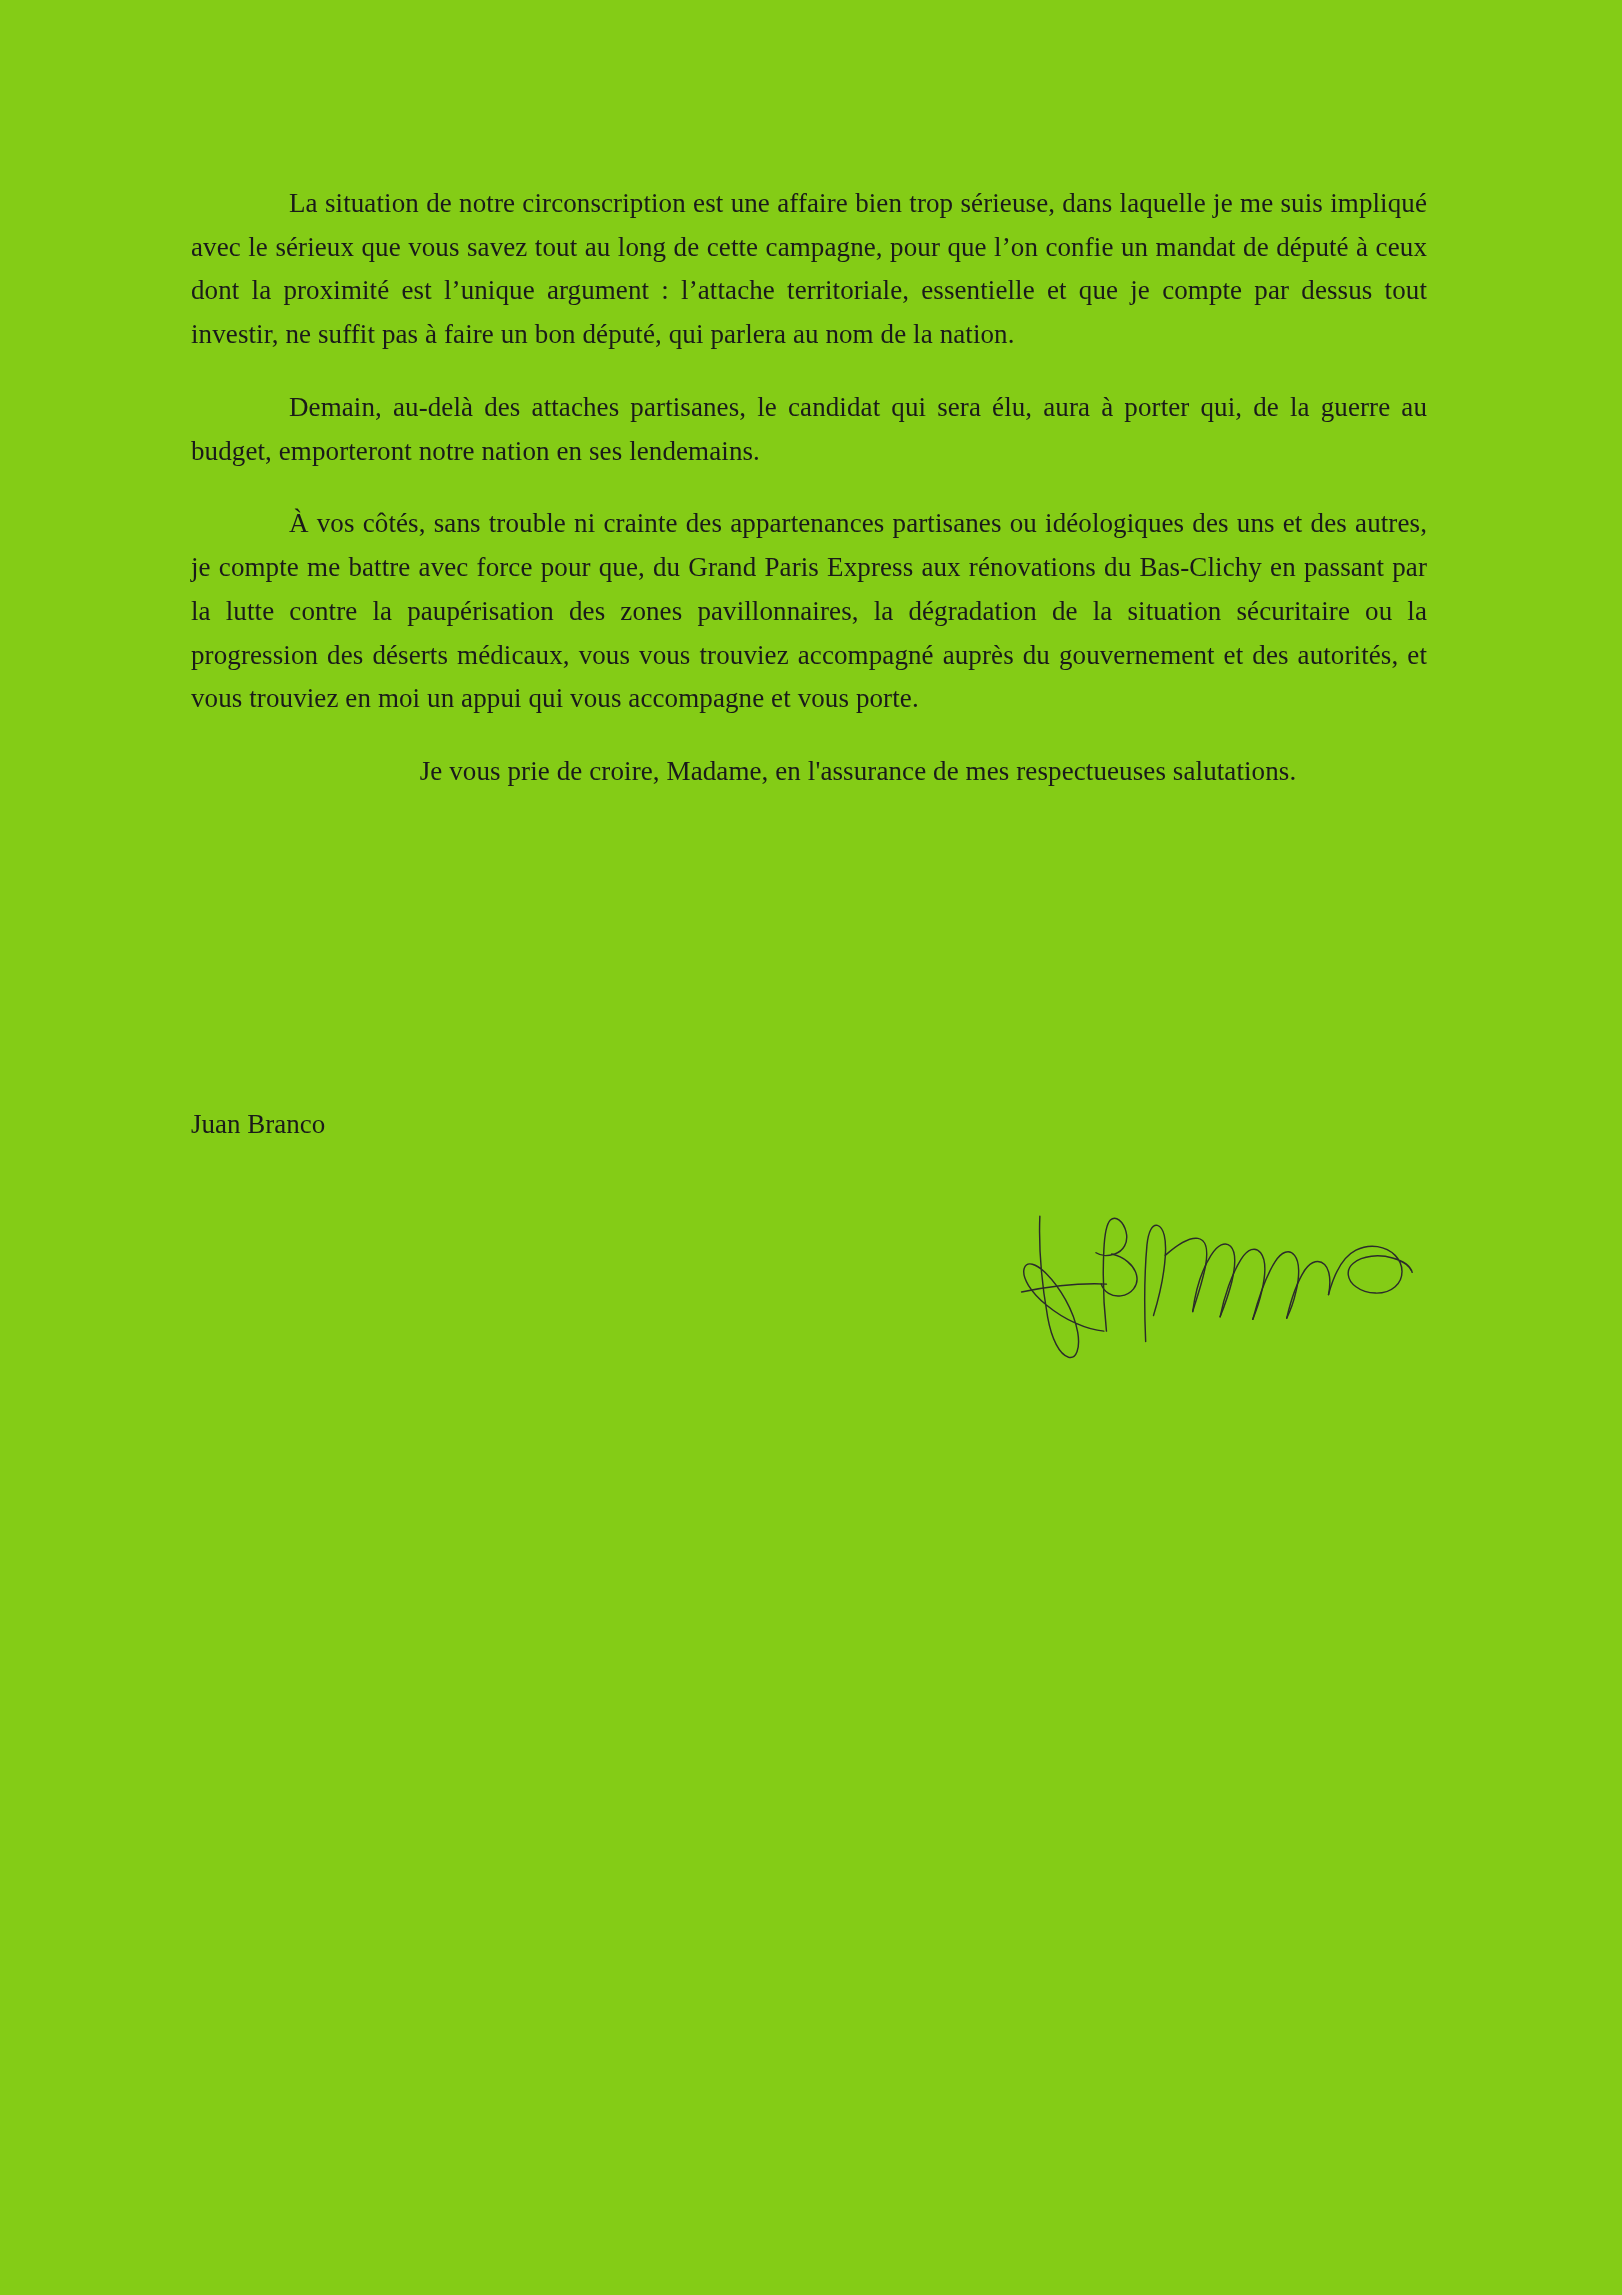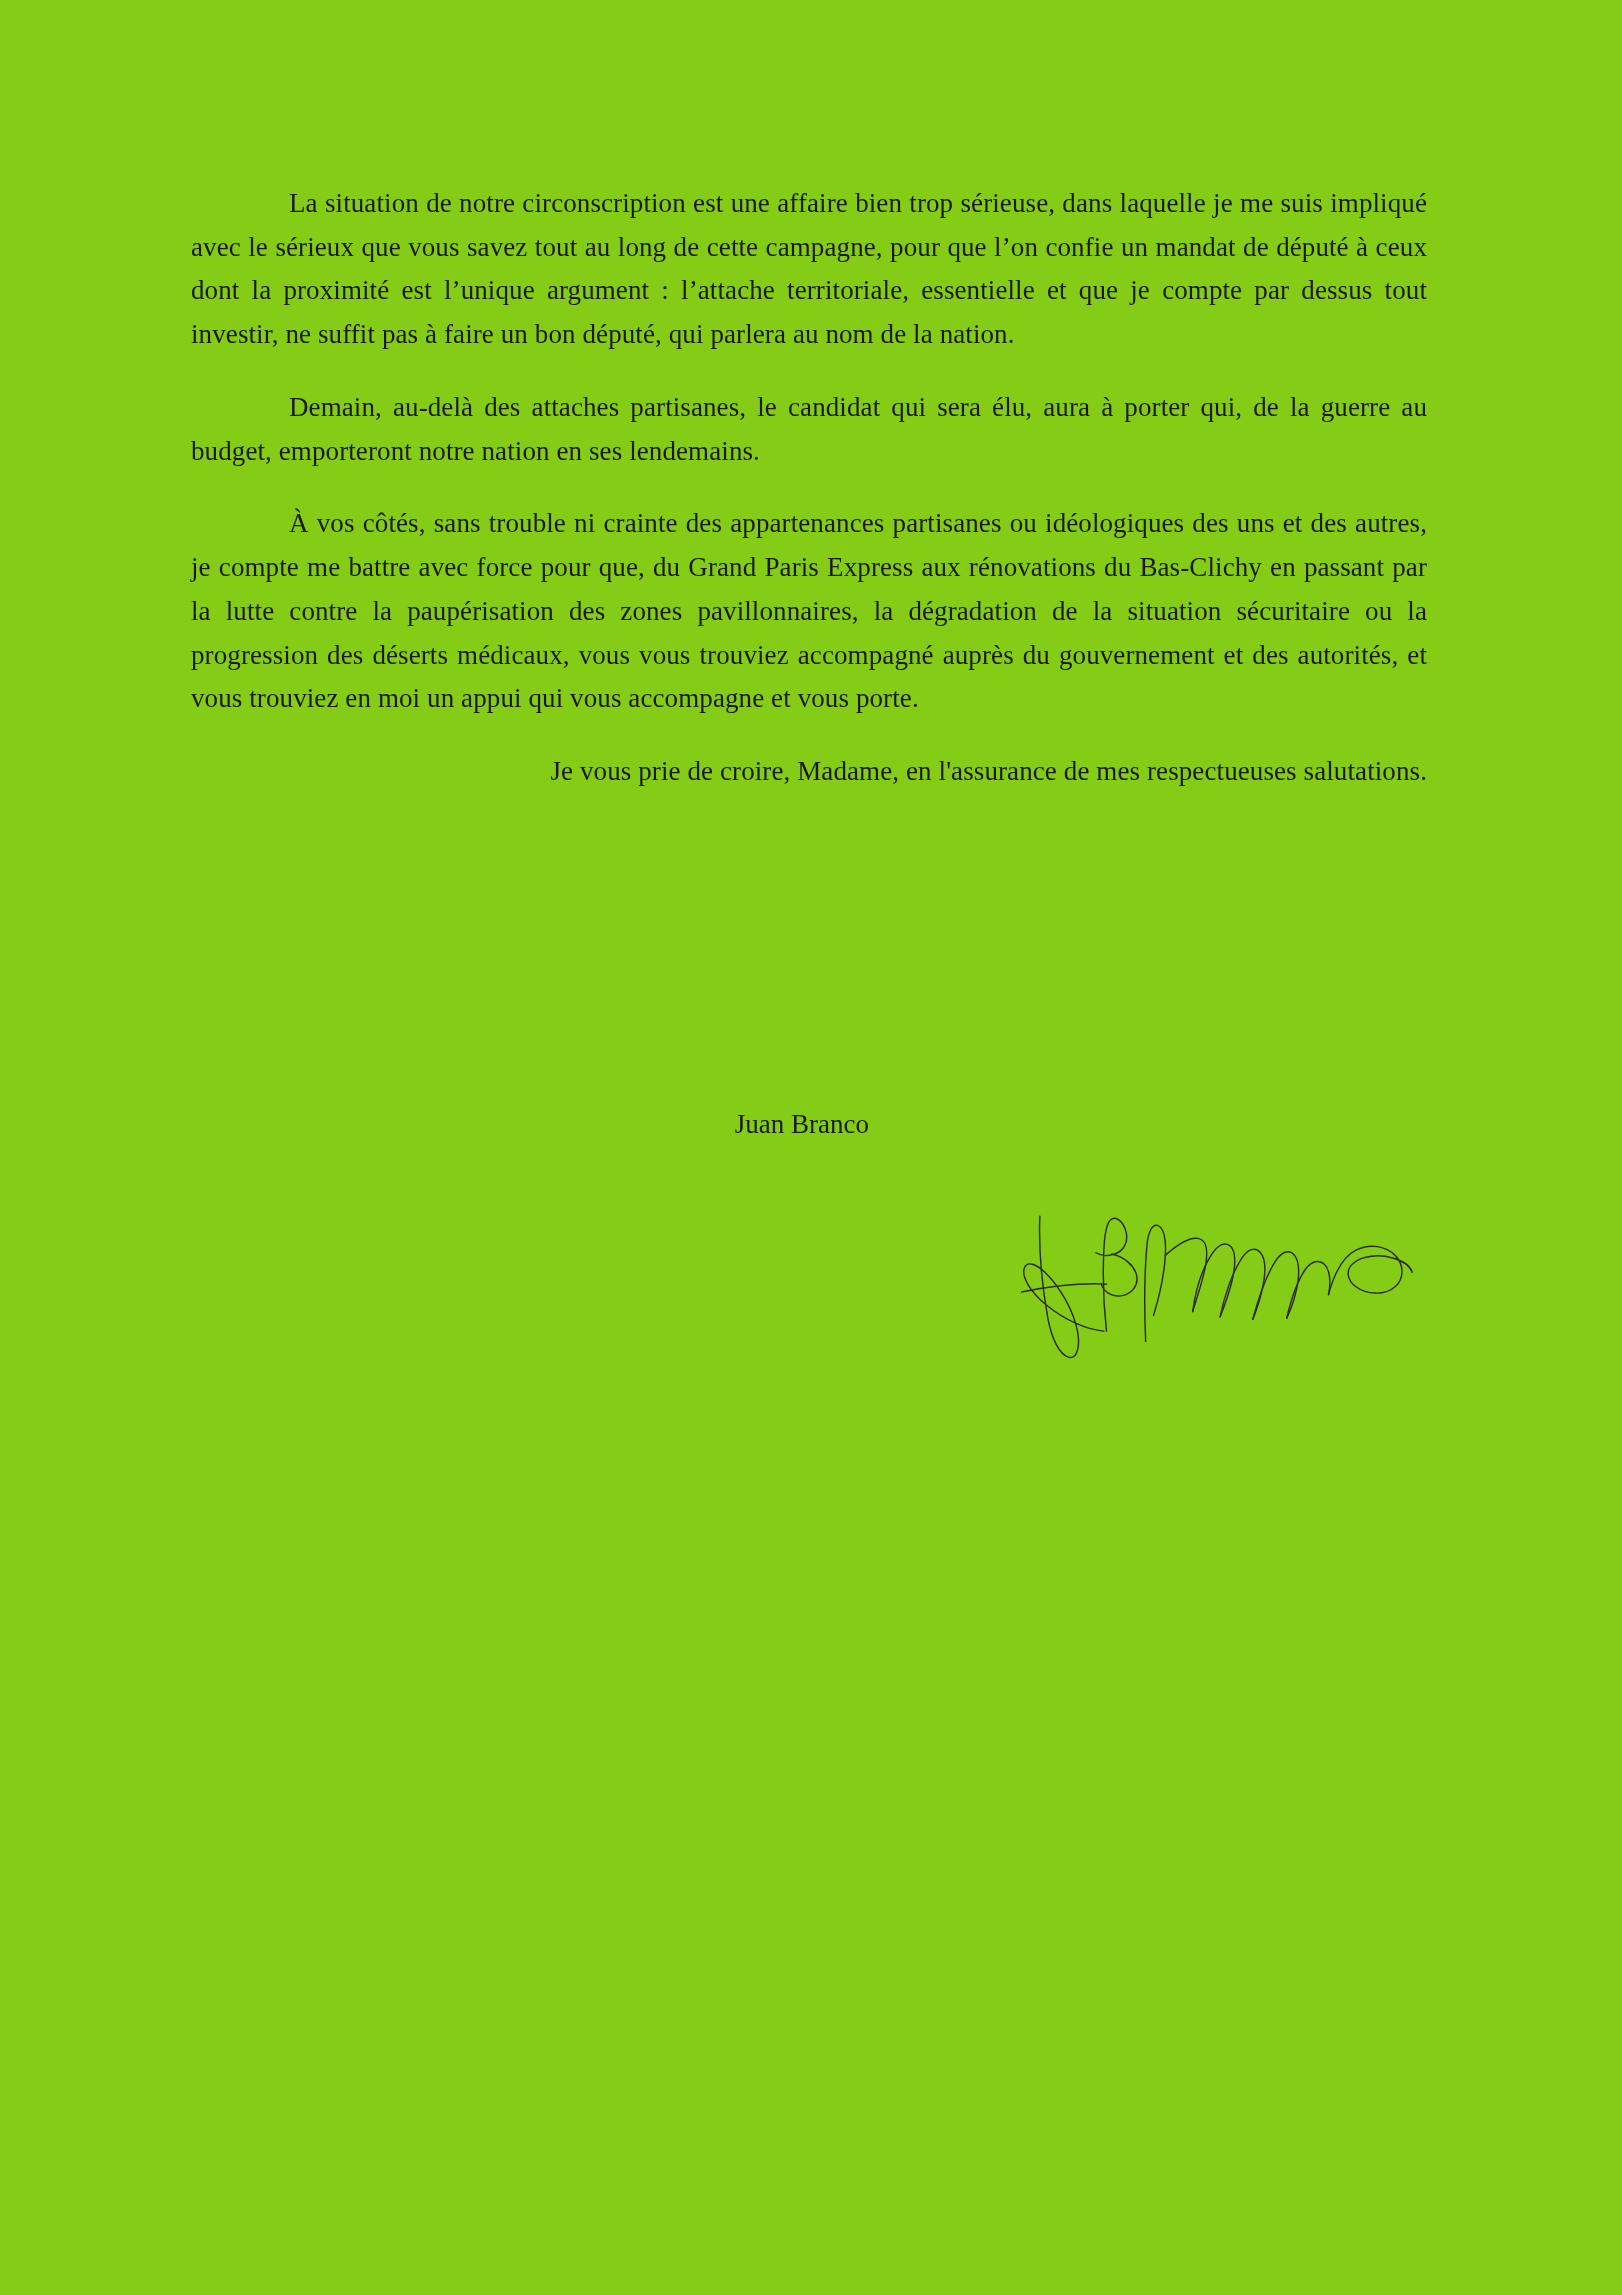--- a/index.html
+++ b/index.html
@@ -29,30 +29,30 @@
     margin: 0 0 29px 0;
     text-indent: 98px;
     text-align: justify;
     font-size: 27px;
     line-height: 1.62;
     letter-spacing: 0.1px;
     hyphens: manual;
     -webkit-hyphens: manual;
   }
   p.para.closing {
-    text-align: right;
+    text-align: center;
   }
   .signature-block {
     position: absolute;
     left: 191px;
     top: 1106px;
     width: 1236px;
   }
   .signer-name {
-    text-align: center;
+    text-align: left;
     font-size: 27px;
     padding-right: 14.4px;
     line-height: 1.4;
   }
   .signature-img {
     margin-top: 33px;
     display: flex;
     justify-content: flex-end;
     padding-right: 0px;
   }

